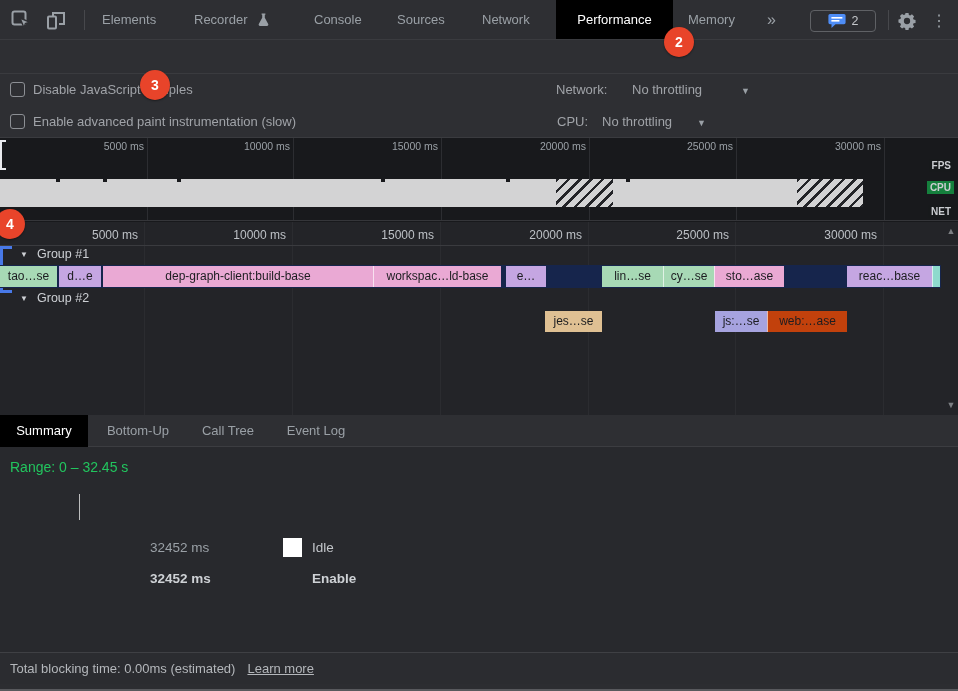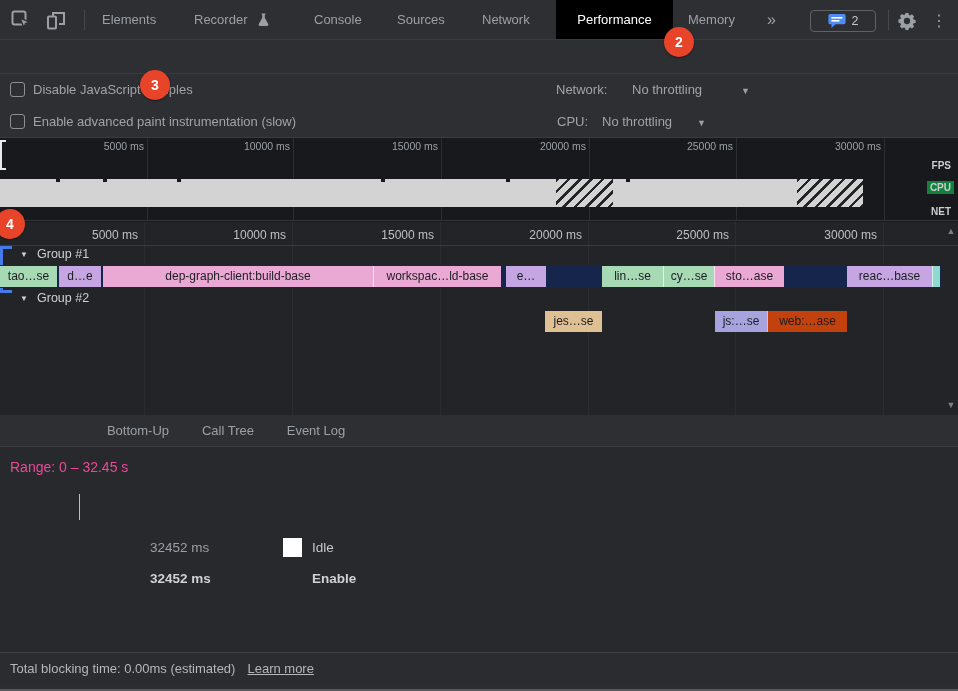--- a/index.html
+++ b/index.html
@@ -276,27 +276,28 @@
     <span class="grp-label" style="left:37px;top:69px;">Group #2</span>
     <div class="bar tan" style="left:545px;top:89px;width:57px;">jes…se</div>
     <div class="bar periwinkle" style="left:715px;top:89px;width:52px;">js:…se</div>
     <div class="bar lightgreen sep" style="left:767px;top:89px;width:80px;">web:…ase</div>
 
     <div class="scroll-arrow" style="top:4px;">▲</div>
     <div class="scroll-arrow" style="top:178px;">▼</div>
   </div>
 
   <div class="btabs">
+    <div class="btab active" style="left:0;width:88px;">Summary</div>
     <div class="btab" style="left:100px;width:76px;">Bottom-Up</div>
     <div class="btab" style="left:197px;width:62px;">Call Tree</div>
     <div class="btab" style="left:280px;width:72px;">Event Log</div>
   </div>
 
   <div class="summary">
-    <div class="abs" style="left:10px;top:12px;font-size:14px;color:#ec4899;">Range: 0 – 32.45 s</div>
+    <div class="abs" style="left:10px;top:12px;font-size:14px;color:#22c55e;">Range: 0 – 32.45 s</div>
 
     <div class="abs" style="left:79px;top:47px;width:1px;height:26px;background:#e2e2e2;opacity:.8;"></div>
 
     <div class="leg-val" style="top:92px;">32452 ms</div>
     <div class="abs" style="left:283px;top:91px;width:19px;height:19px;background:#fff;"></div>
     <div class="leg-name" style="top:92px;">Idle</div>
 
     <div class="leg-val" style="top:123px;font-weight:bold;color:#ced1d5;">32452 ms</div>
     <div class="leg-name" style="top:123px;font-weight:bold;color:#ced1d5;">Enable</div>
   </div>

